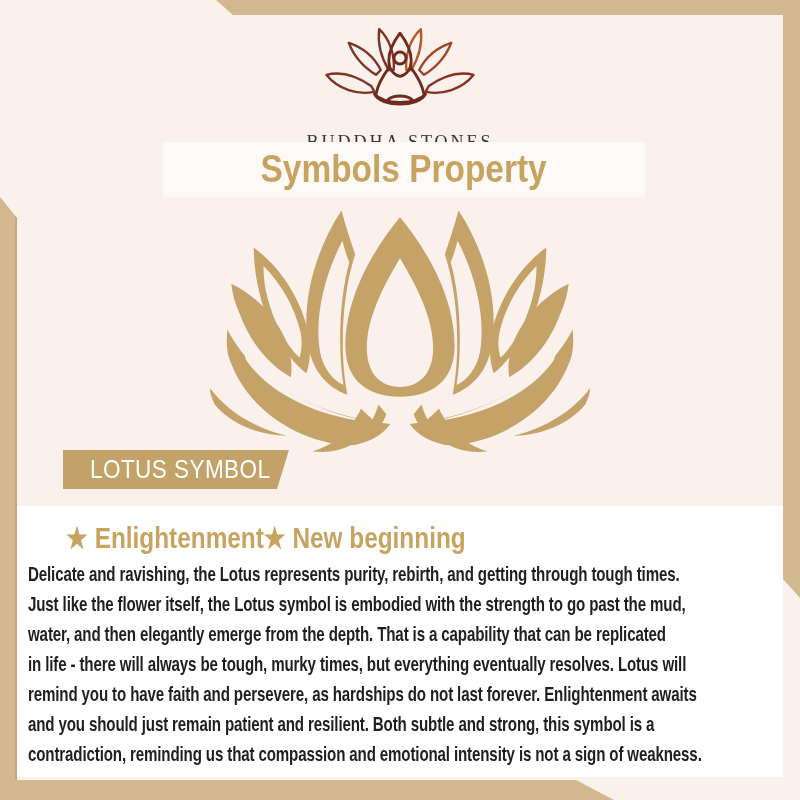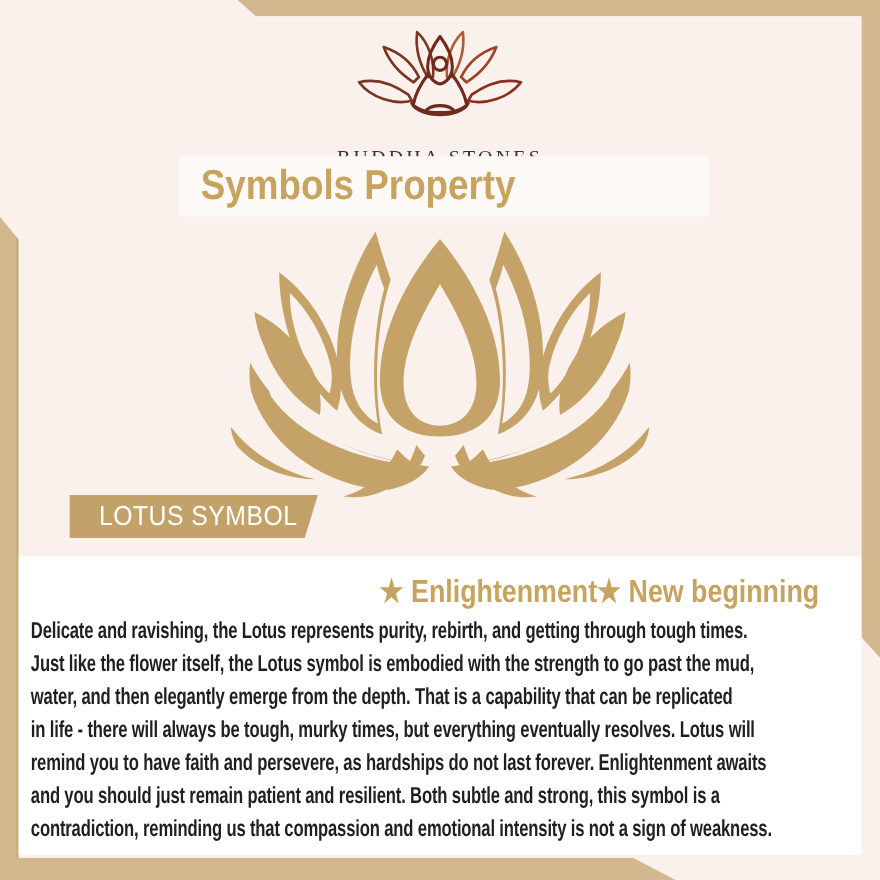--- a/index.html
+++ b/index.html
@@ -46,21 +46,21 @@
   .brand-name{
     margin-top:2px;
     font-family:"Liberation Serif", serif;
     font-size:18px;letter-spacing:3px;color:var(--brand-text);
   }
 
   
   .title-band{
     position:absolute;left:163px;top:142px;width:482px;height:55px;
     background:var(--band);
-    display:flex;align-items:center;
+    display:flex;align-items:center;justify-content:center;
   }
   .title-band .title{
     display:inline-block;white-space:nowrap;
     font-size:38px;font-weight:bold;color:var(--gold-text);
     transform:scaleX(.88);transform-origin:50% 50%;
   }
 
   
   .lotus-svg{position:absolute;left:205px;top:199px;width:390px;height:259px;}
 
@@ -79,21 +79,21 @@
     transform:scaleX(.9);transform-origin:0 50%;
   }
 
   
   .card{
     position:absolute;left:17px;top:506px;width:766px;height:271px;
     background:var(--card);
     padding:14px 0 0 11px;
     overflow:hidden;
   }
-  .card-heading{text-align:right;height:36px;line-height:36px;}
+  .card-heading{text-align:left;height:36px;line-height:36px;}
   .card-heading .heading-text{
     display:inline-block;white-space:nowrap;
     font-size:29px;font-weight:bold;color:var(--gold-text);
     transform:scaleX(.84);transform-origin:50% 50%;
   }
   .body-lines{margin-top:3px;}
   .body-line{
     white-space:nowrap;
     font-size:21px;font-weight:bold;color:var(--body-text);
     line-height:30px;letter-spacing:-.2px;

